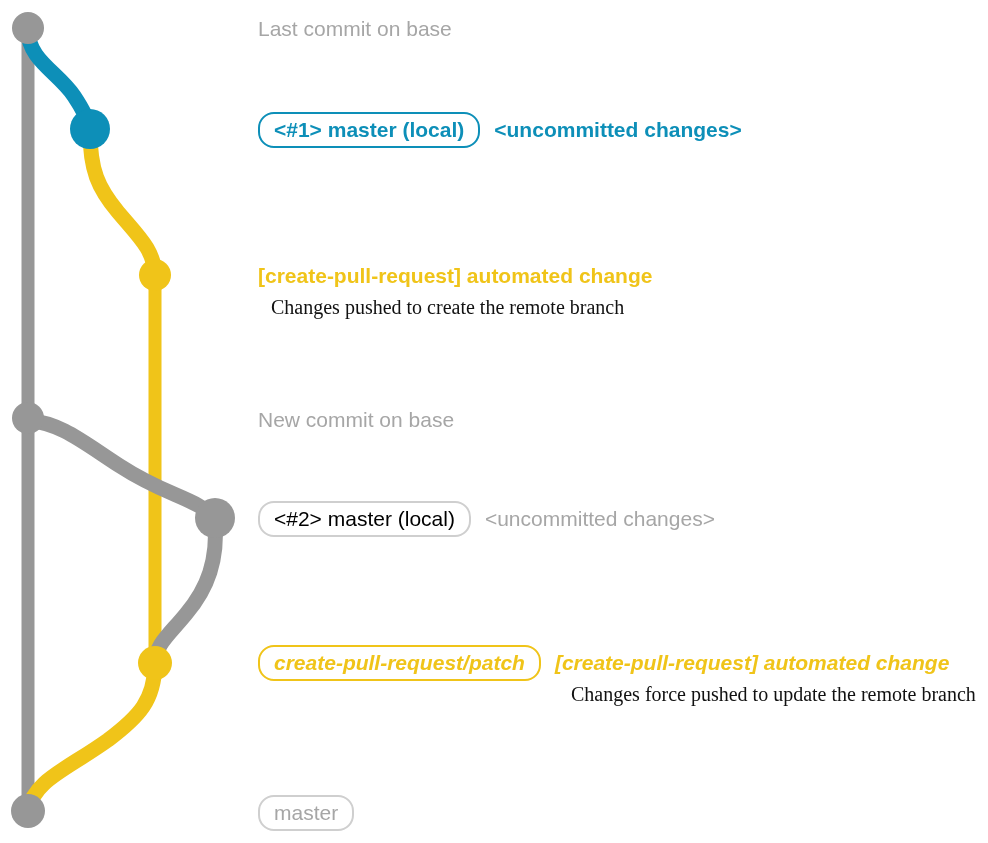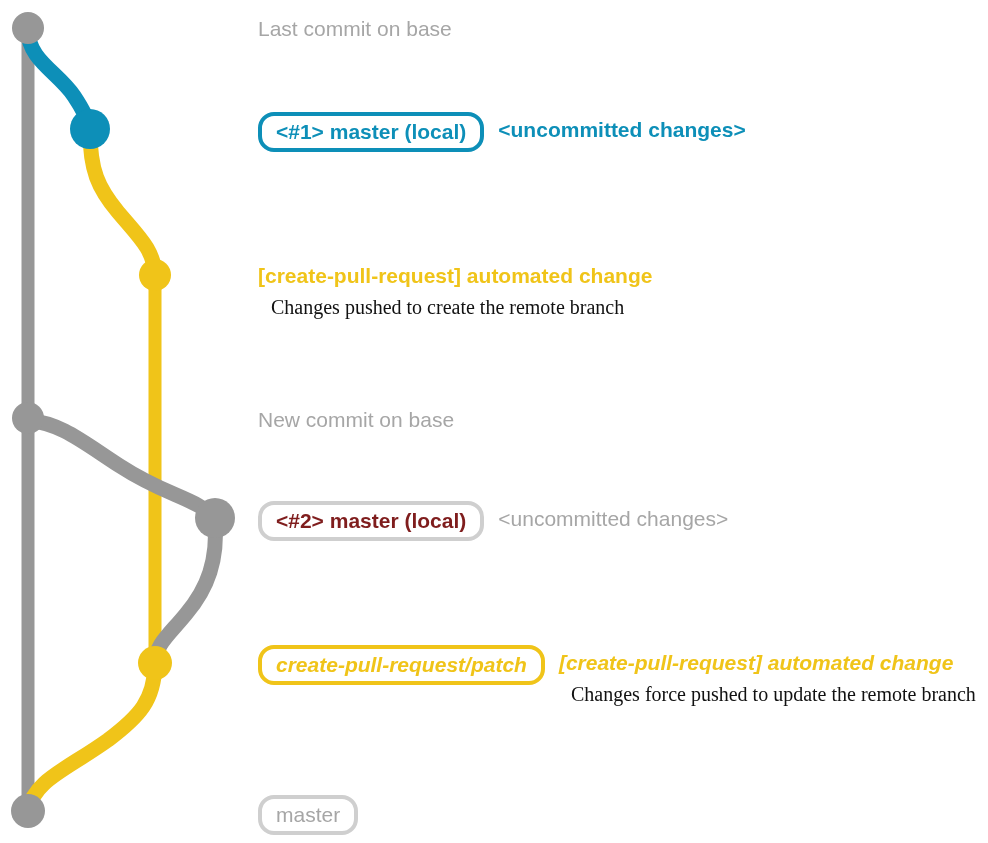--- a/index.html
+++ b/index.html
@@ -35,36 +35,36 @@
   .row {
     position: absolute;
     display: flex;
     align-items: flex-start;
   }
 
   
   .badge {
     display: inline-block;
     border-radius: 16px;
-    border: 4px solid #3b82f6;
+    border: 2px solid #3b82f6;
     padding: 5px 14px 6px 14px;
     font-size: 21px;
     line-height: 1;
     white-space: nowrap;
     box-sizing: border-box;
   }
   .badge-teal {
     border-color: #0d8fb8;
     color: #0d8fb8;
     font-weight: bold;
   }
   .badge-gray {
     border-color: #cfcfcf;
-    color: #7f1d1d;
-    font-weight: bold;
+    color: #000000;
+    font-weight: normal;
   }
   .badge-yellow {
     border-color: #f0c419;
     color: #f0c419;
     font-weight: bold;
   }
   .badge-plain {
     border-color: #cfcfcf;
     color: #a6a6a6;
     font-weight: normal;

